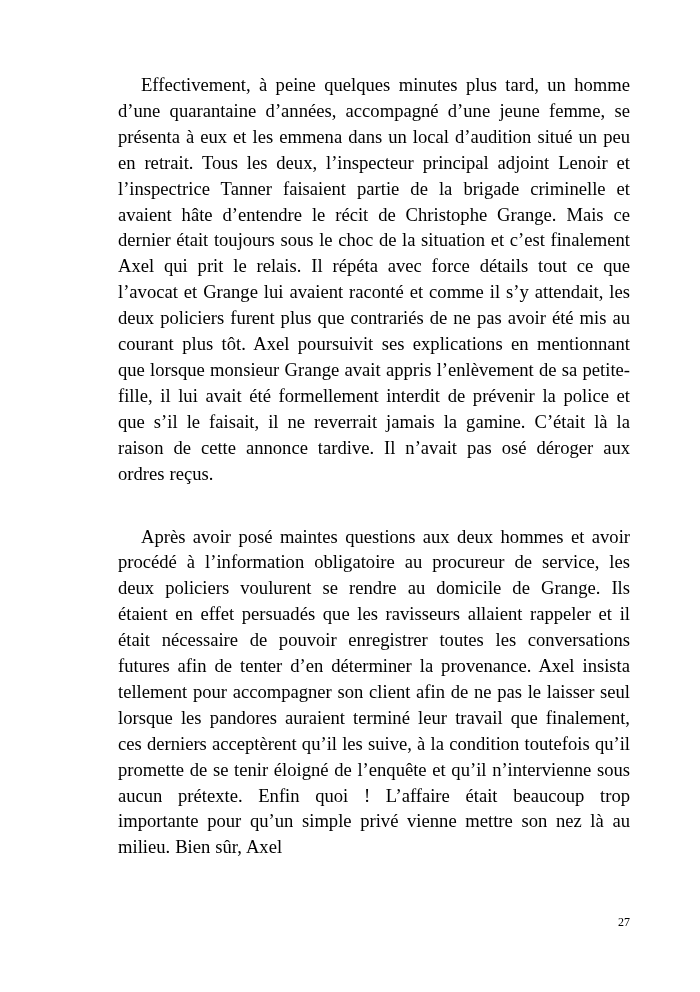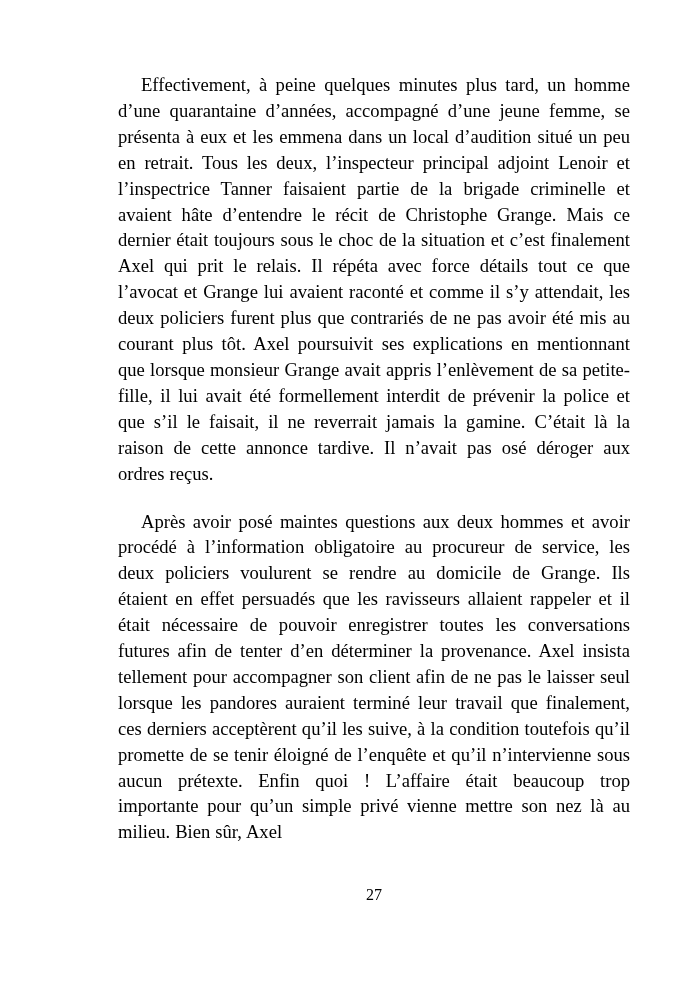--- a/index.html
+++ b/index.html
@@ -33,29 +33,29 @@
     font-size: 18.6px;
     line-height: 25.9px;
     text-align: justify;
     text-justify: inter-word;
     text-indent: 23px;
     hyphens: none;
     -webkit-hyphens: none;
     word-spacing: 0.02em;
   }
   .para + .para {
-    margin-top: 22px;
+    margin-top: 37px;
   }
   .folio {
     position: absolute;
     left: 118px;
-    top: 884px;
+    top: 911px;
     width: 512px;
-    text-align: center;
-    font-size: 16px;
+    text-align: right;
+    font-size: 12px;
     line-height: 22px;
   }
 </style>
 </head>
 <body>
 
 <div class="page">
 
   <div class="text-block">
     <p class="para">Effectivement, à peine quelques minutes plus tard, un homme d’une quarantaine d’années, accompagné d’une jeune femme, se présenta à eux et les emmena dans un local d’audition situé un peu en retrait. Tous les deux, l’inspecteur principal adjoint Lenoir et l’inspectrice Tanner faisaient partie de la brigade criminelle et avaient hâte d’entendre le récit de Christophe Grange. Mais ce dernier était toujours sous le choc de la situation et c’est finalement Axel qui prit le relais. Il répéta avec force détails tout ce que l’avocat et Grange lui avaient raconté et comme il s’y attendait, les deux policiers furent plus que contrariés de ne pas avoir été mis au courant plus tôt. Axel poursuivit ses explications en mentionnant que lorsque monsieur Grange avait appris l’enlèvement de sa petite-fille, il lui avait été formellement interdit de prévenir la police et que s’il le faisait, il ne reverrait jamais la gamine. C’était là la raison de cette annonce tardive. Il n’avait pas osé déroger aux ordres reçus.</p>

